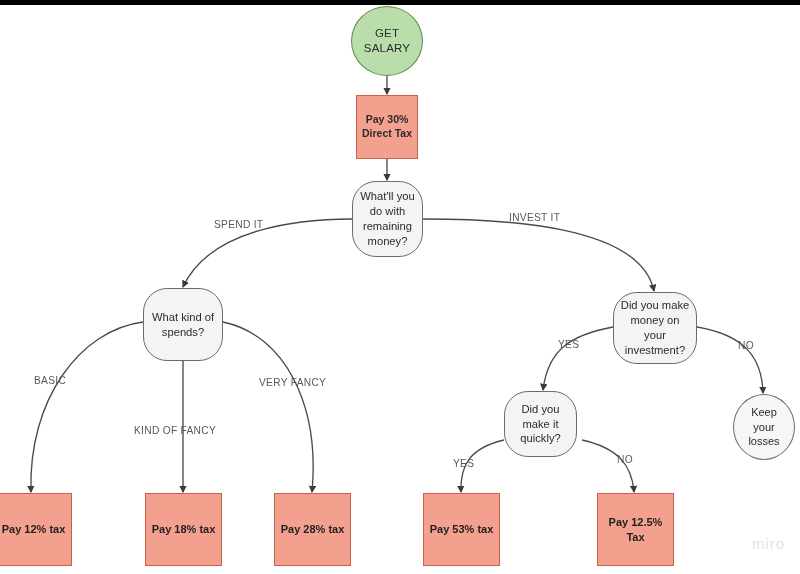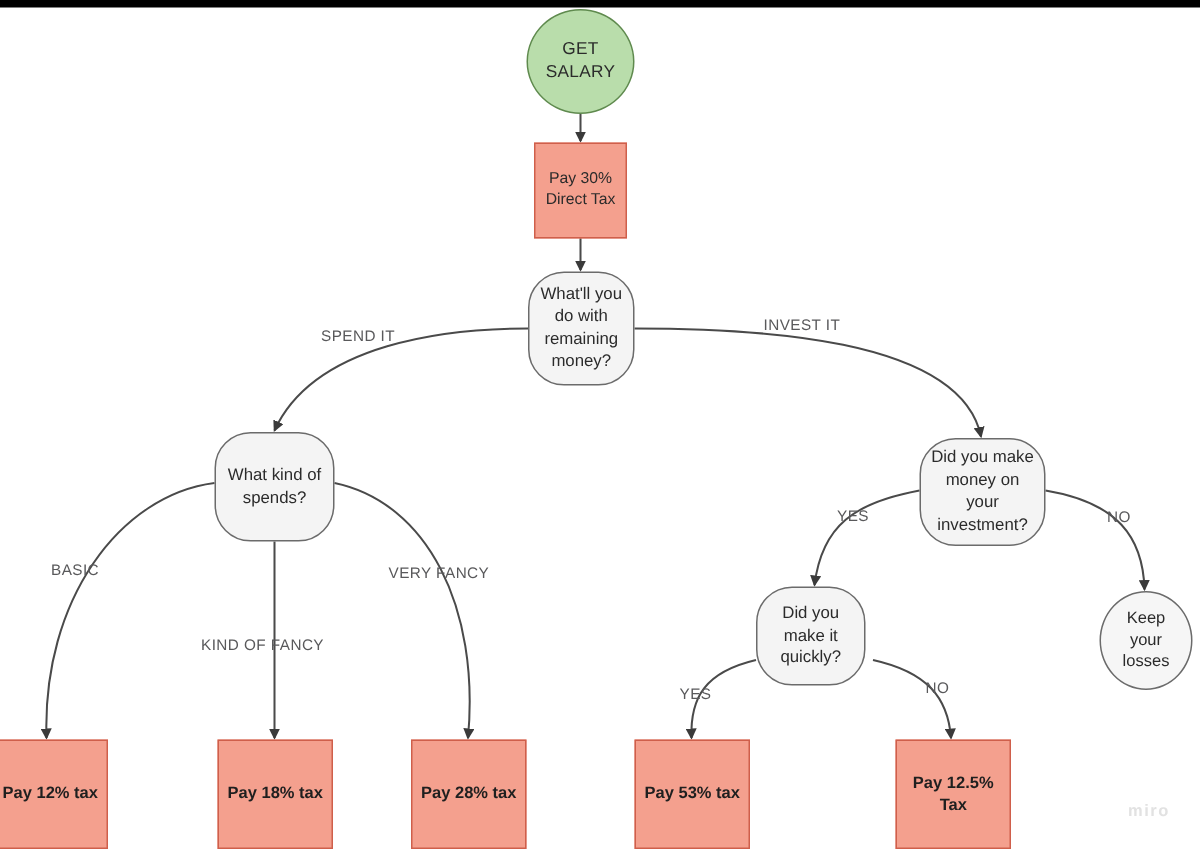--- a/index.html
+++ b/index.html
@@ -52,21 +52,21 @@
   .node-circle {
     border-radius: 50%;
     background: #f6f6f6;
     border: 1.3px solid #6b6b6b;
     font-size: 11px;
   }
   .node-process {
     background: #f4a08e;
     border: 1.3px solid #cf5f4b;
     font-size: 10.5px;
-    font-weight: normal;
+    font-weight: bold;
     color: #2b2b2b;
   }
   .node-result {
     background: #f4a08e;
     border: 1.3px solid #cf5f4b;
     font-size: 11px;
     font-weight: bold;
     color: #1f1f1f;
   }
   .node-decision {
@@ -78,24 +78,24 @@
   }
   .edge-label {
     position: absolute;
     font-size: 10.2px;
     color: #59595b;
     letter-spacing: .3px;
     white-space: nowrap;
   }
   .watermark {
     position: absolute;
-    font-size: 11px;
+    font-size: 15px;
     color: #e2e2e2;
     letter-spacing: 1px;
-    font-weight: bold;
+    font-weight: normal;
   }
 </style>
 </head>
 <body>
 
 <div id="canvas">
 
   <div class="bar-top"></div>
 
   <svg id="edges" viewBox="0 0 800 574" xmlns="http://www.w3.org/2000/svg">

